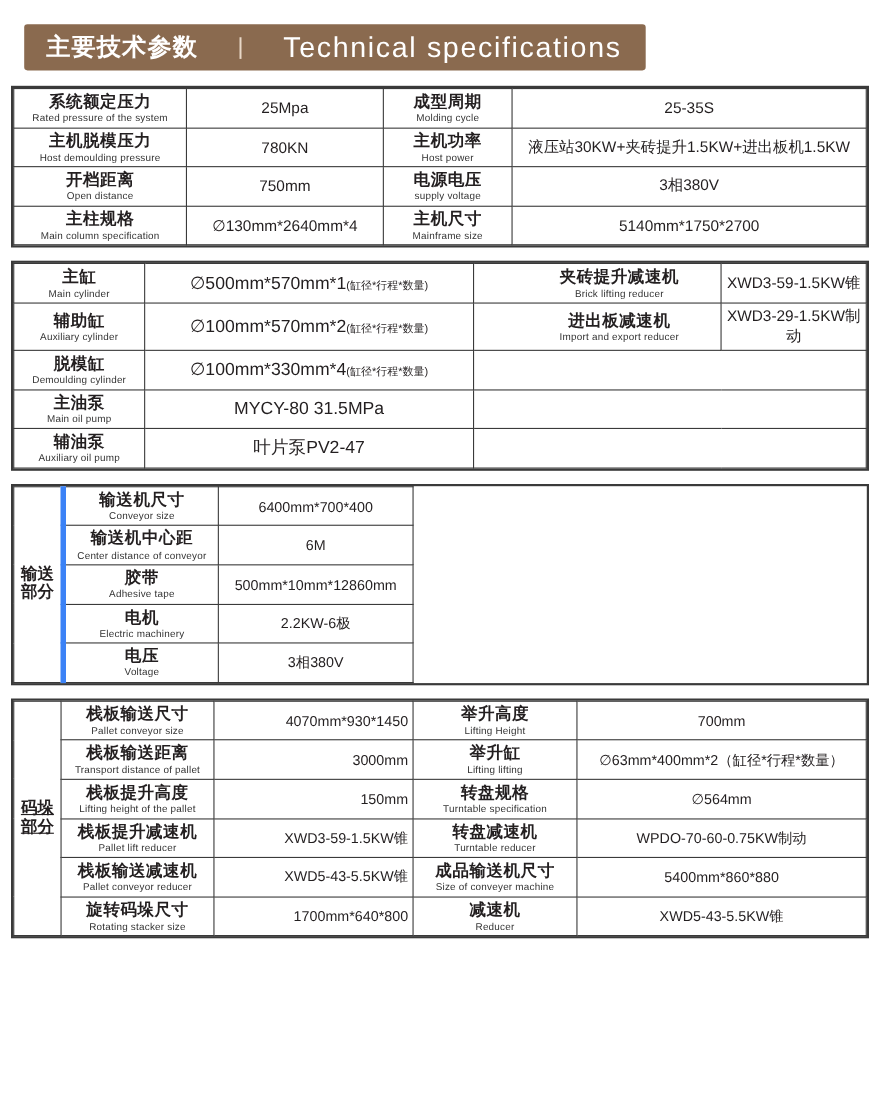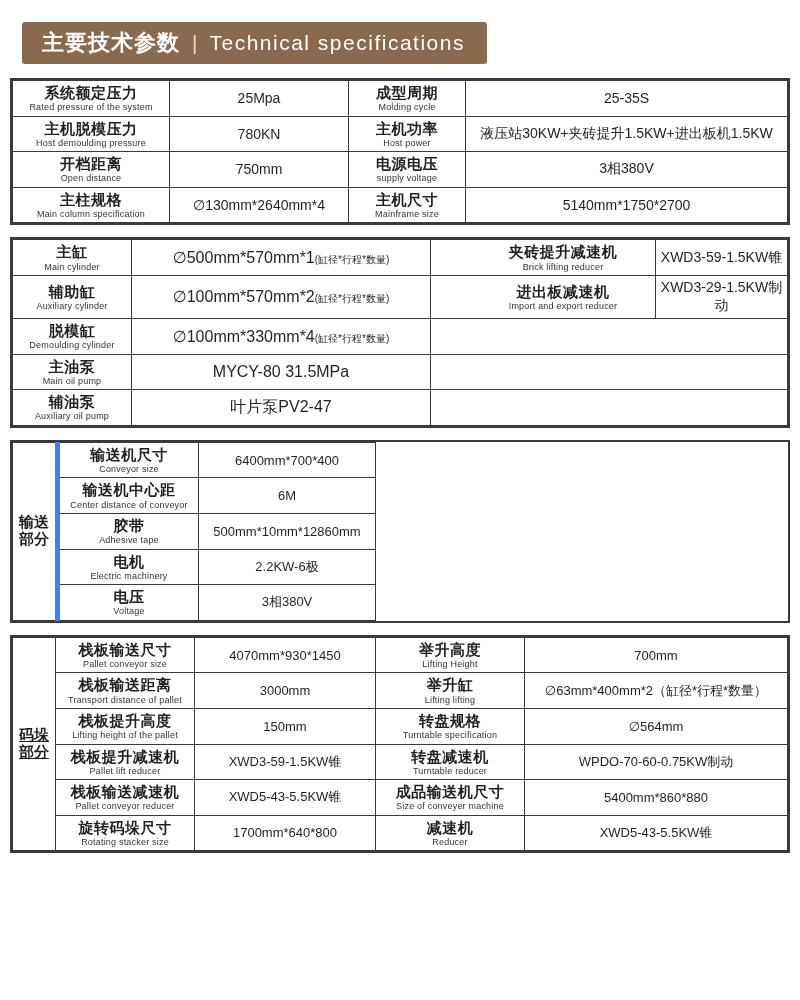--- a/index.html
+++ b/index.html
@@ -25,34 +25,35 @@
   
   .banner {
     margin: 22px 0 14px 12px;
     display: inline-flex;
     align-items: center;
     background: #8a6a4f;
     color: #ffffff;
     height: 42px;
     padding: 0 22px 0 20px;
     border-radius: 3px;
+    gap: 24px;
   }
   .banner-cn {
     font-size: 22px;
     font-weight: bold;
     letter-spacing: 1px;
   }
   .banner-sep {
     margin: 0 12px;
     font-size: 21px;
     color: #e8d8c8;
     font-weight: 300;
   }
   .banner-en {
-    font-size: 21px;
+    font-size: 26px;
     letter-spacing: 1.5px;
     font-weight: normal;
   }
 
   
   .block {
     border: 2px solid #3a3a3a;
     margin: 0 0 12px 0;
     background: #fff;
     box-sizing: border-box;
@@ -120,21 +121,21 @@
 
   
   #sec3 table.grid td.c0 { width: 34px; border-right: 5px solid #3b82f6; }
   #sec3 table.grid td.c1 { width: 130px; }
   #sec3 table.grid td.c2 { width: 168px; }
   #sec3 table.grid td.cempty { border: none; }
 
   
   #sec4 table.grid td.c0 { width: 34px; text-decoration: underline; }
   #sec4 table.grid td.c1 { width: 130px; }
-  #sec4 table.grid td.c2 { width: 172px; }
+  #sec4 table.grid td.c2 { width: 172px; text-align: right; }
   #sec4 table.grid td.c3 { width: 140px; }
 </style>
 </head>
 <body>
 
 <div class="page">
 
   
   <div class="banner">
     <span class="banner-cn">主要技术参数</span>

